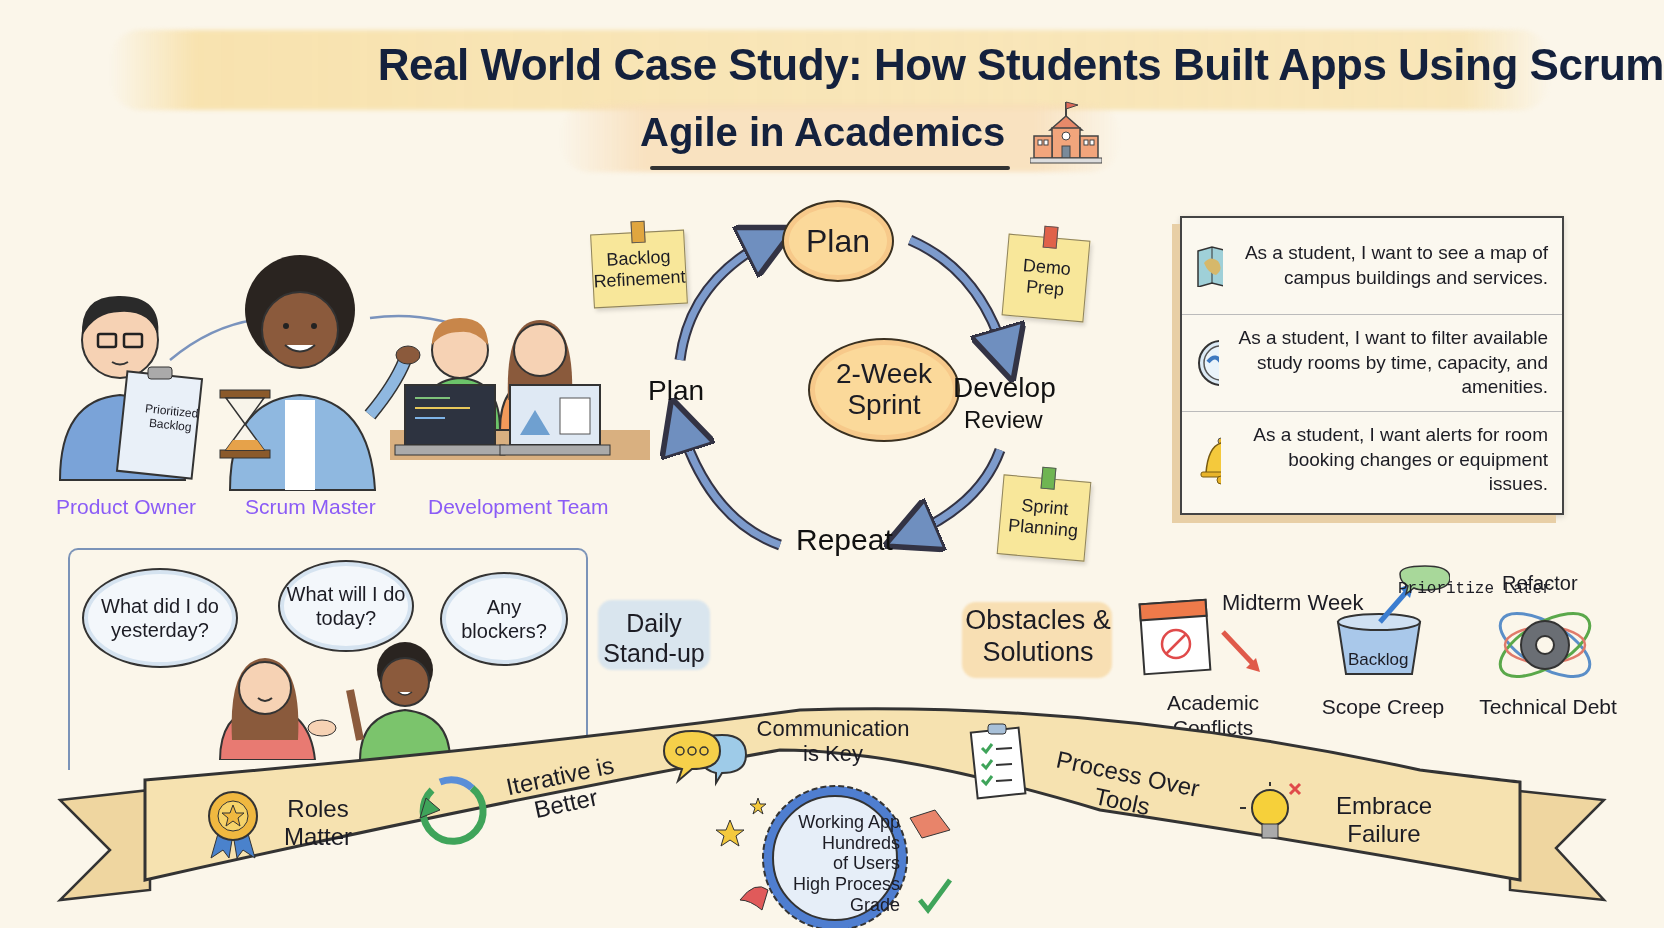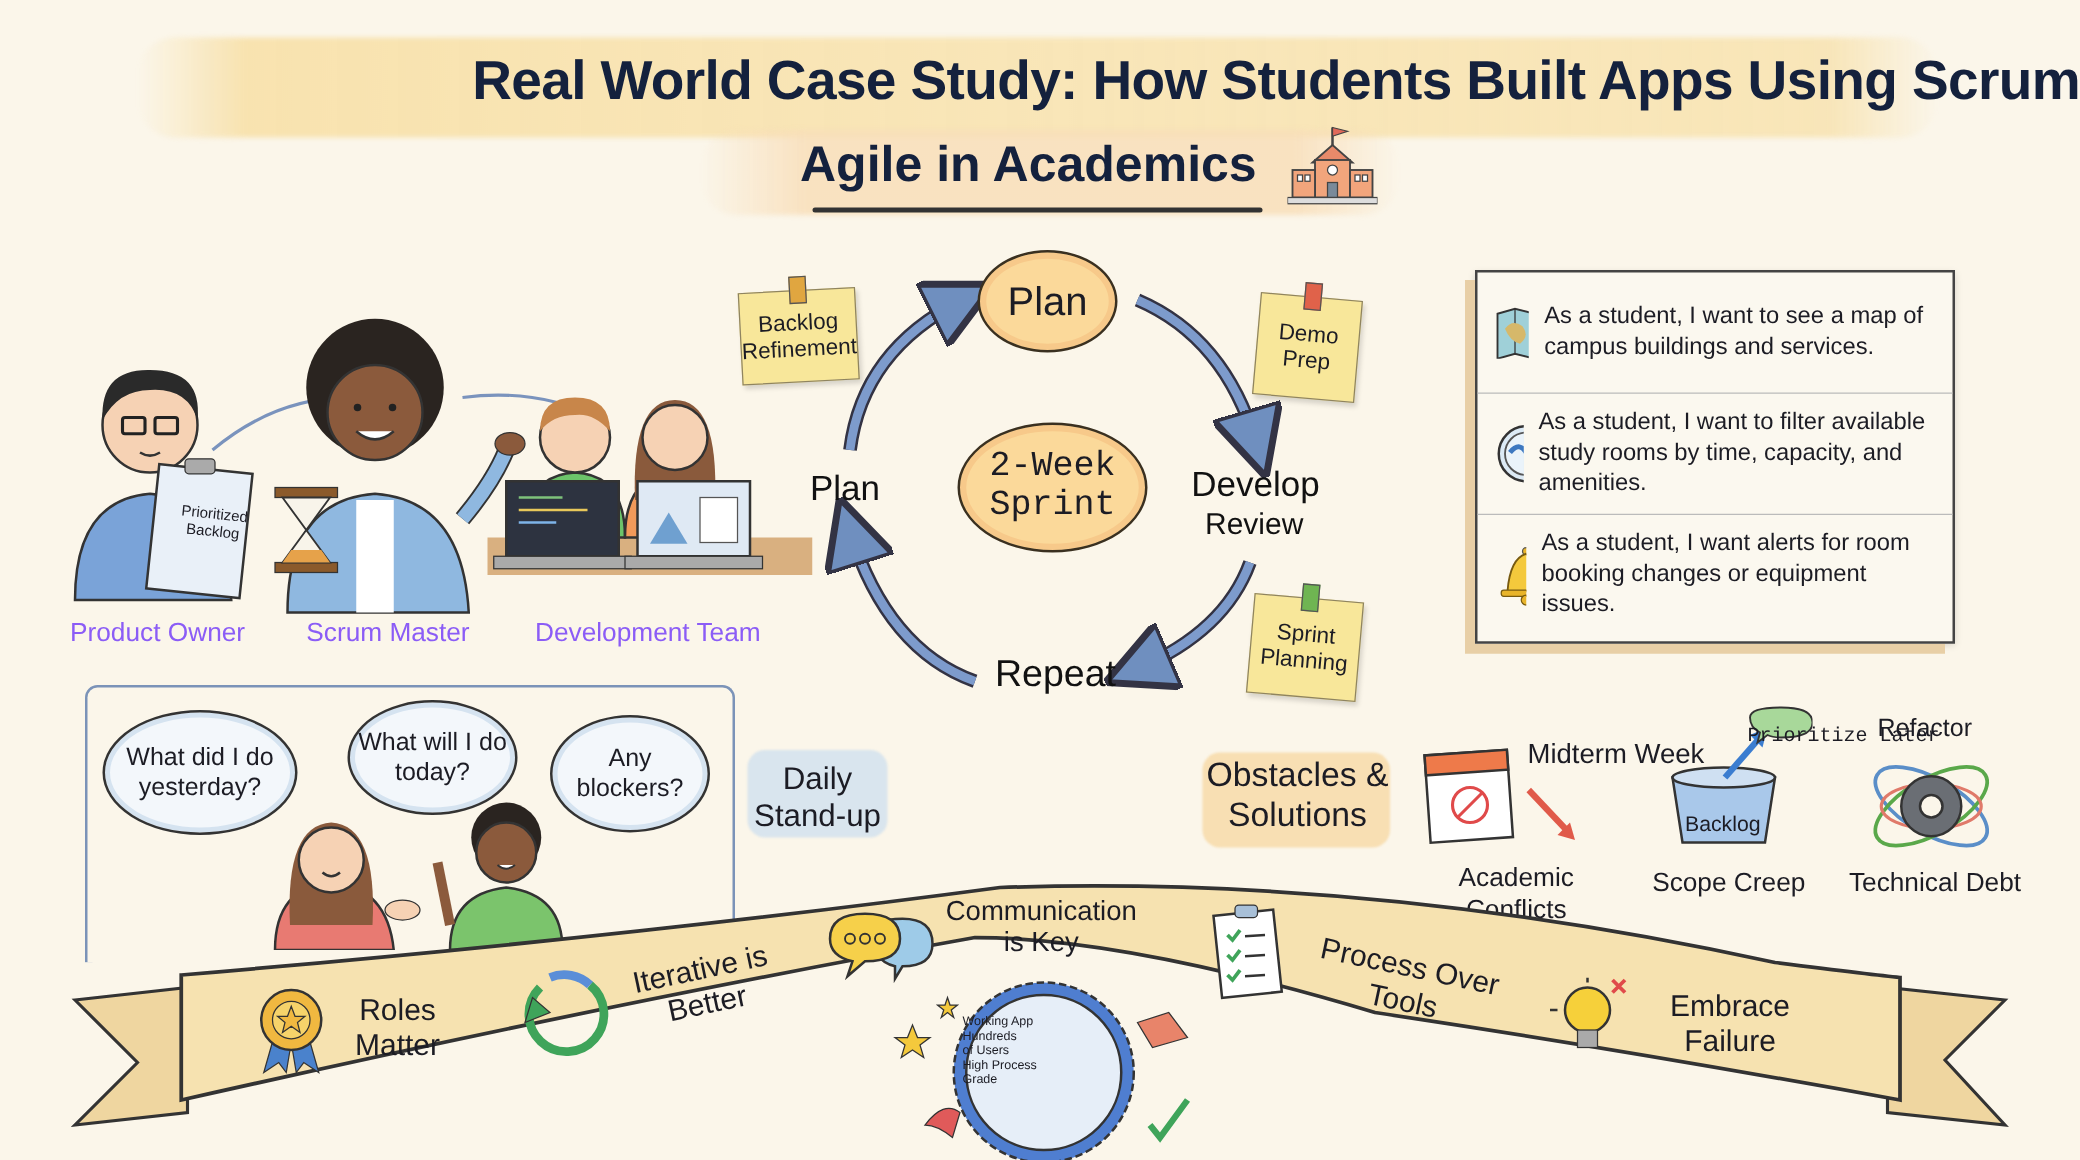--- a/index.html
+++ b/index.html
@@ -41,35 +41,35 @@
   .sticky .pin { position:absolute; top:-12px; left:50%; width:12px; height:20px; margin-left:-6px; border:1px solid #555; }
   .oval {
     position:absolute; border-radius:50%; background:#fbd99a; border:2.5px solid #3a3020;
     box-shadow: inset 0 0 0 5px #f7c98a;
     display:flex; align-items:center; justify-content:center; text-align:center;
     font-family:"Liberation Sans", sans-serif; font-weight:bold;
   }
   .cycle-label { position:absolute; font-family:"Liberation Sans", sans-serif; color:#111; }
   .stories {
     position:absolute; left:1180px; top:216px; width:380px; height:295px;
-    background:#fbf8ef; border:2px solid #444; box-shadow:-8px 8px 0 #e8cfa6, 0 2px 6px rgba(0,0,0,.15);
+    background:#fbf8ef; border:2px solid #444; box-shadow:-8px 8px 0 #e8cfa6, 0 2px 6px rgba(0,0,0,.15);text-align:right;
   }
   .story { display:flex; align-items:center; padding:10px 14px 10px 14px; border-bottom:1.5px solid #bbb; height:76px; }
   .story:last-child { border-bottom:none; }
   .story .txt { font-size:19px; line-height:1.3; margin-left:12px; font-family:"Liberation Sans", sans-serif; }
   .standup-box { position:absolute; left:68px; top:548px; width:516px; height:220px; border:2px solid #7b93b8; border-bottom:none; border-radius:10px 10px 0 0; }
   .bubble {
     position:absolute; background:#f3f7fb; border:2.5px solid #333; border-radius:50%;
     display:flex; align-items:center; justify-content:center; text-align:center;
     font-size:20px; line-height:1.2; font-family:"Liberation Sans", sans-serif;
     box-shadow: inset 0 0 0 4px #d5e3f0;
   }
   .ribbon-label { position:absolute; font-family:"Liberation Sans", sans-serif; font-size:24px; text-align:center; line-height:1.15; color:#1c1c24; }
   .obs-label { position:absolute; font-family:"Liberation Sans", sans-serif; font-size:21px; text-align:center; line-height:1.2; }
-  .seal-text { position:absolute; left:770px; top:812px; width:130px; text-align:left; font-size:10px; line-height:1.15; font-family:"Liberation Sans", sans-serif; }
+  .seal-text { position:absolute; left:770px; top:812px; width:130px; text-align:right; font-size:18px; line-height:1.15; font-family:"Liberation Sans", sans-serif; }
 </style>
 </head>
 <body>
 
 <div class="title-wash"></div>
 <div class="title">Real World Case Study: How Students Built Apps Using Scrum</div>
 <div class="subtitle-wash"></div>
 <div class="subtitle">Agile in Academics</div>
 <div class="sub-underline"></div>
 <svg class="abs" style="left:1030px;top:98px" width="72" height="68">
@@ -157,21 +157,21 @@
   <path d="M40 150 Q50 70 130 30" fill="none" stroke="#334" stroke-width="11"></path>
   <path d="M40 150 Q50 70 130 30" fill="none" stroke="#7d9bcc" stroke-width="7" marker-end="url(#ah)"></path>
   <path d="M270 30 Q340 60 365 145" fill="none" stroke="#334" stroke-width="11"></path>
   <path d="M270 30 Q340 60 365 145" fill="none" stroke="#7d9bcc" stroke-width="7" marker-end="url(#ah)"></path>
   <path d="M360 240 Q340 295 270 325" fill="none" stroke="#334" stroke-width="11"></path>
   <path d="M360 240 Q340 295 270 325" fill="none" stroke="#7d9bcc" stroke-width="7" marker-end="url(#ah)"></path>
   <path d="M140 335 Q70 310 40 215" fill="none" stroke="#334" stroke-width="11"></path>
   <path d="M140 335 Q70 310 40 215" fill="none" stroke="#7d9bcc" stroke-width="7" marker-end="url(#ah)"></path>
 </svg>
 <div class="oval" style="left:782px;top:200px;width:108px;height:78px;font-size:32px;font-weight:normal;">Plan</div>
-<div class="oval" style="left:766px;top:338px;width:148px;height:100px;font-size:28px;font-weight:normal;line-height:1.1;font-family:Liberation Mono, monospace;">2-Week Sprint</div>
+<div class="oval" style="left:808px;top:338px;width:148px;height:100px;font-size:28px;font-weight:normal;line-height:1.1;">2-Week Sprint</div>
 <div class="cycle-label" style="left:648px;top:375px;font-size:28px;">Plan</div>
 <div class="cycle-label" style="left:953px;top:372px;font-size:28px;">Develop</div>
 <div class="cycle-label" style="left:964px;top:406px;font-size:24px;">Review</div>
 <div class="cycle-label" style="left:796px;top:523px;font-size:30px;">Repeat</div>
 
 <div class="sticky" style="left:592px;top:232px;width:92px;height:72px;transform:rotate(-3deg);">
   <span class="pin" style="background:#e0a640"></span>
   <span>Backlog Refinement</span>
 </div>
 <div class="sticky" style="left:1005px;top:237px;width:80px;height:80px;transform:rotate(5deg);">

